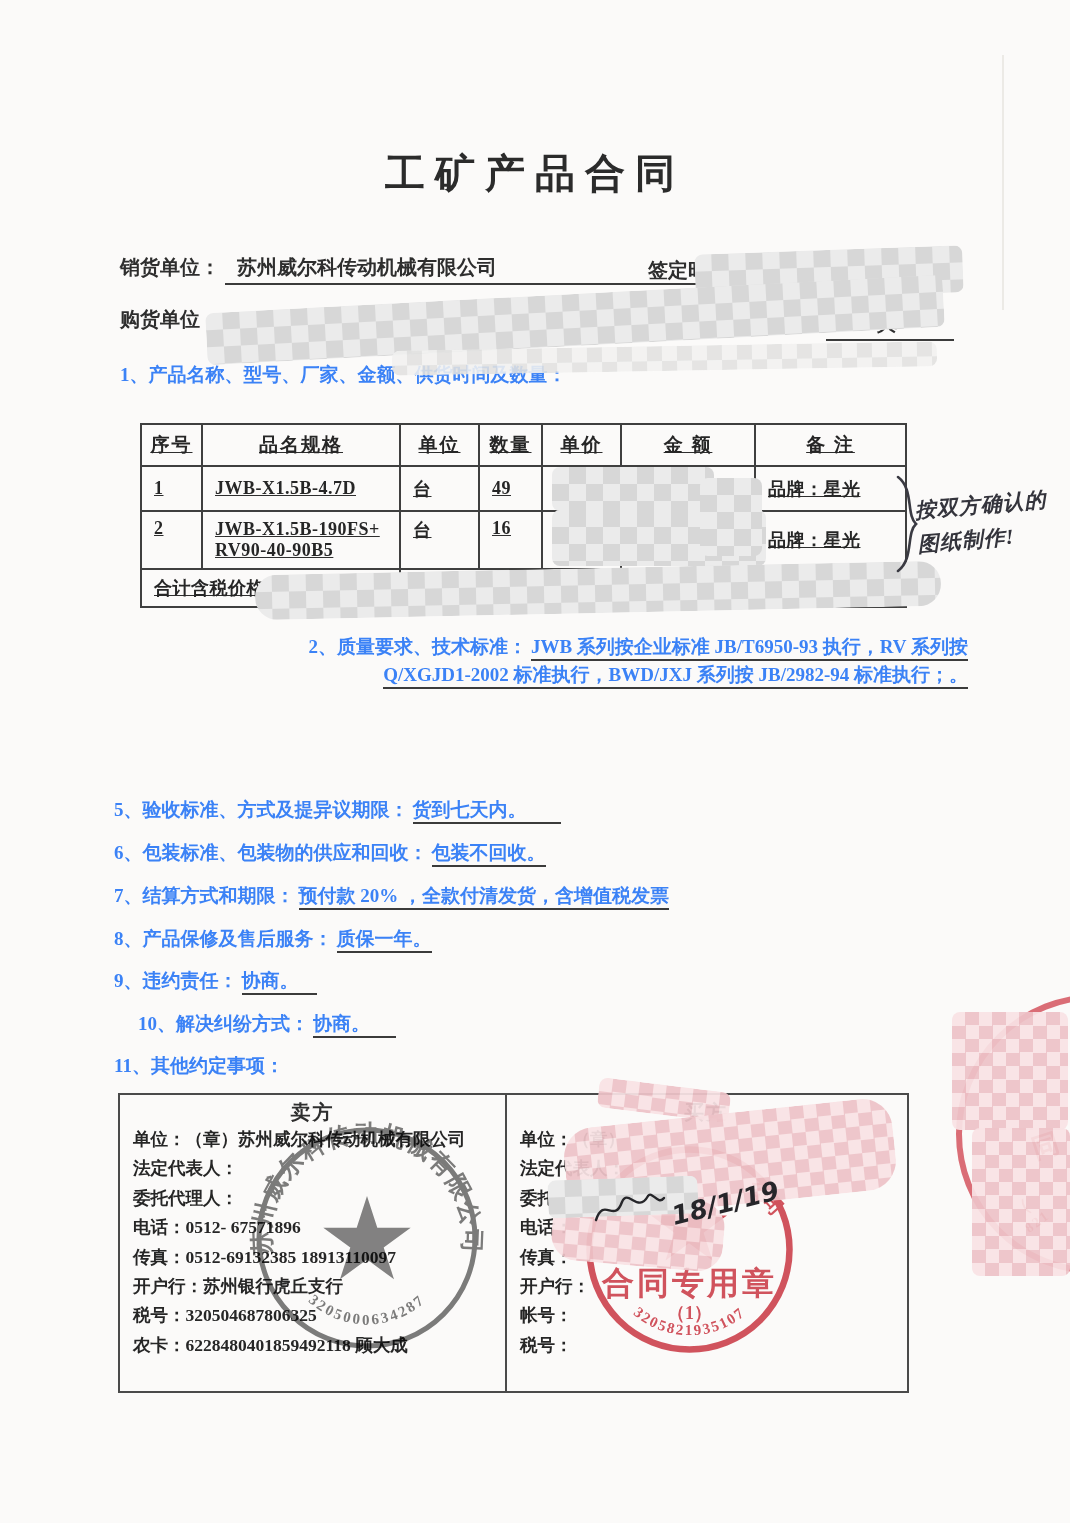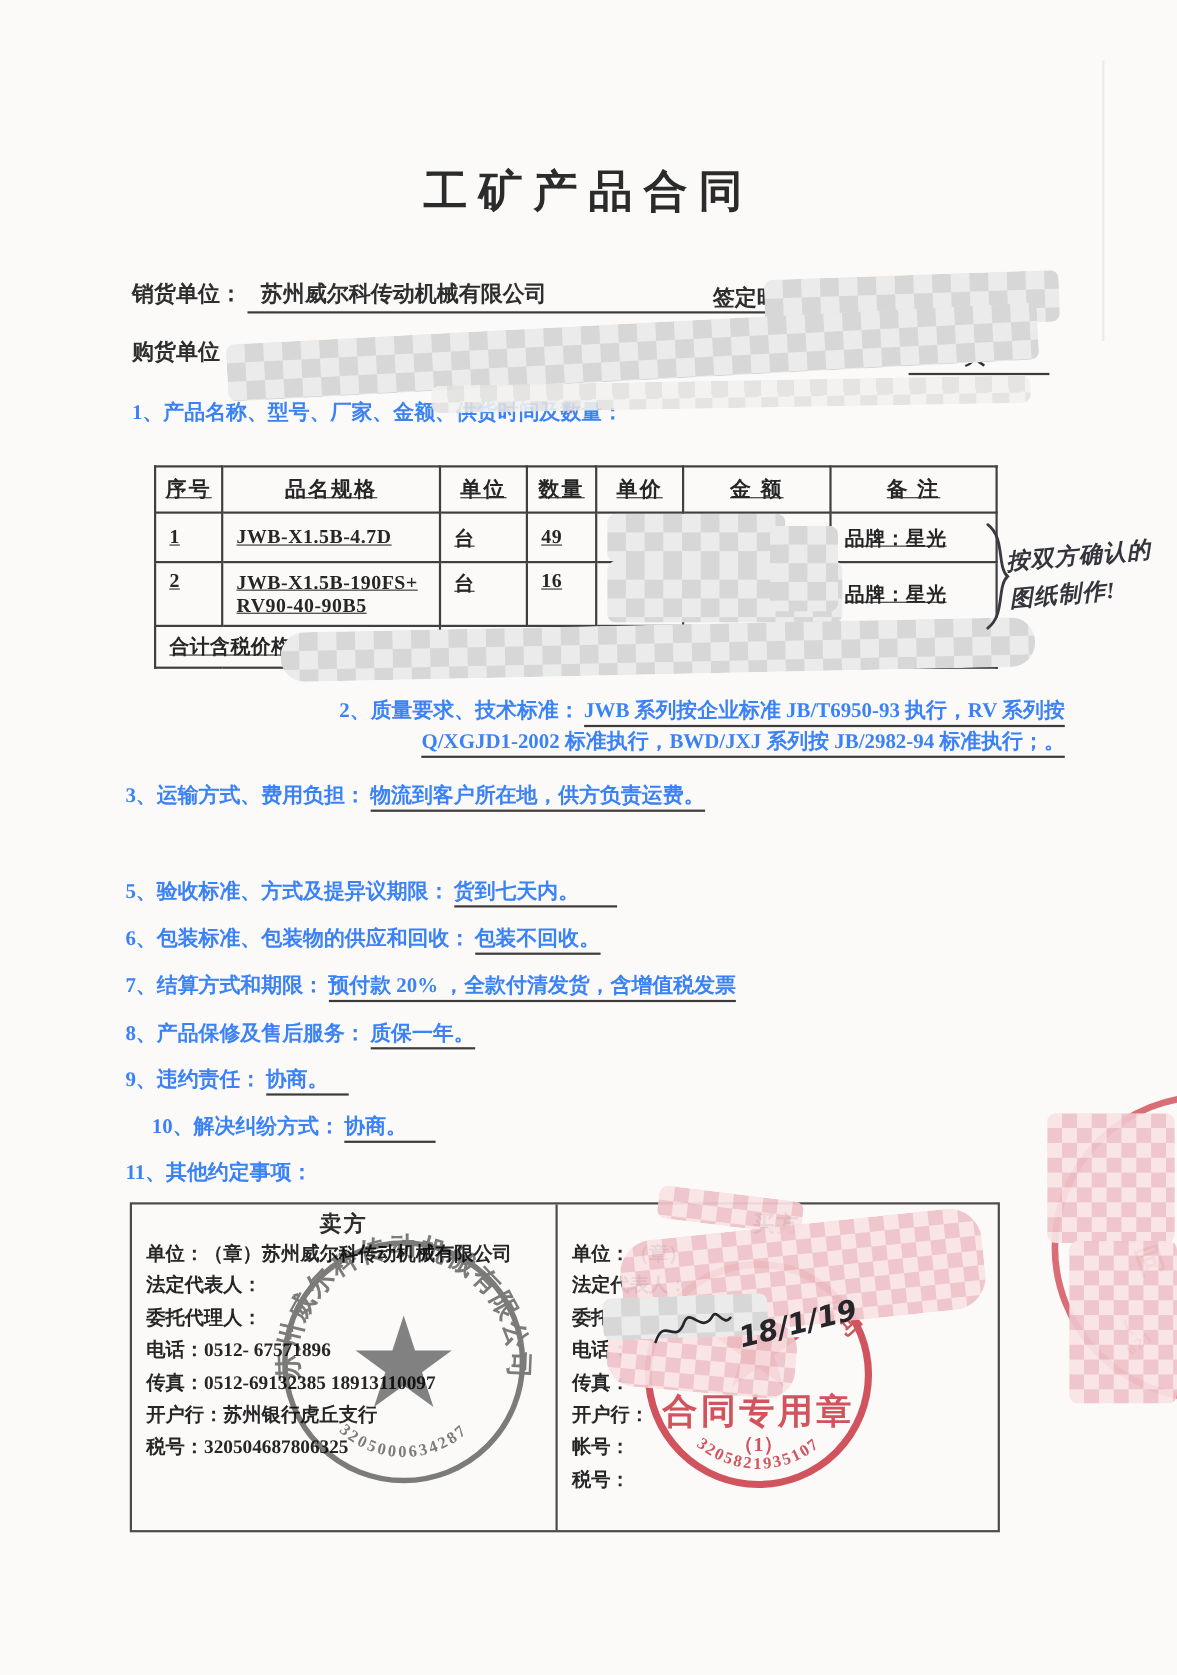--- a/index.html
+++ b/index.html
@@ -123,23 +123,20 @@
   </svg>
   <div class="abs note" style="left:916px;top:488px;transform:rotate(-5deg);z-index:30;">
     <div>按双方确认的</div>
     <div>图纸制作!</div>
   </div>
 
   <div class="abs clause" style="left:108px;top:633px;white-space:normal;width:860px;line-height:28px;">
     <span class="p">2、质量要求、技术标准：</span><span class="ul">JWB 系列按企业标准 JB/T6950-93 执行，RV 系列按</span><br>
     <span class="ul">Q/XGJD1-2002 标准执行，BWD/JXJ 系列按 JB/2982-94 标准执行；。</span>
   </div>
-  <div class="abs clause" style="left:114px;top:710px;">
-    <span class="p">3、运输方式、费用负担：</span><span class="ul">物流到客户所在地，供方负责运费。</span>
-  </div>
   <div class="abs clause" style="left:114px;top:797px;">
     <span class="p">5、验收标准、方式及提异议期限：</span><span class="ul" style="padding-right:34px;">货到七天内。</span>
   </div>
   <div class="abs clause" style="left:114px;top:840px;">
     <span class="p">6、包装标准、包装物的供应和回收：</span><span class="ul">包装不回收。</span>
   </div>
   <div class="abs clause" style="left:114px;top:883px;">
     <span class="p">7、结算方式和期限：</span><span class="ul">预付款 20% ，全款付清发货，含增值税发票</span>
   </div>
   <div class="abs clause" style="left:114px;top:926px;">
@@ -158,20 +155,21 @@
   <div class="abs stable">
     <div class="scol left">
       <div class="stitle">卖方</div>
       <div class="srow">单位：（章）苏州威尔科传动机械有限公司</div>
       <div class="srow">法定代表人：</div>
       <div class="srow">委托代理人：</div>
       <div class="srow">电话：0512- 67571896</div>
       <div class="srow">传真：0512-69132385 18913110097</div>
       <div class="srow">开户行：苏州银行虎丘支行</div>
       <div class="srow">税号：320504687806325</div>
+      <div class="srow">农卡：6228480401859492118 顾大成</div>
     </div>
     <div class="scol right">
       <div class="stitle">买方</div>
       <div class="srow">单位：（章）</div>
       <div class="srow">法定代表人：</div>
       <div class="srow">委托代理人：</div>
       <div class="srow">电话：</div>
       <div class="srow">传真：</div>
       <div class="srow">开户行：</div>
       <div class="srow">帐号：</div>

